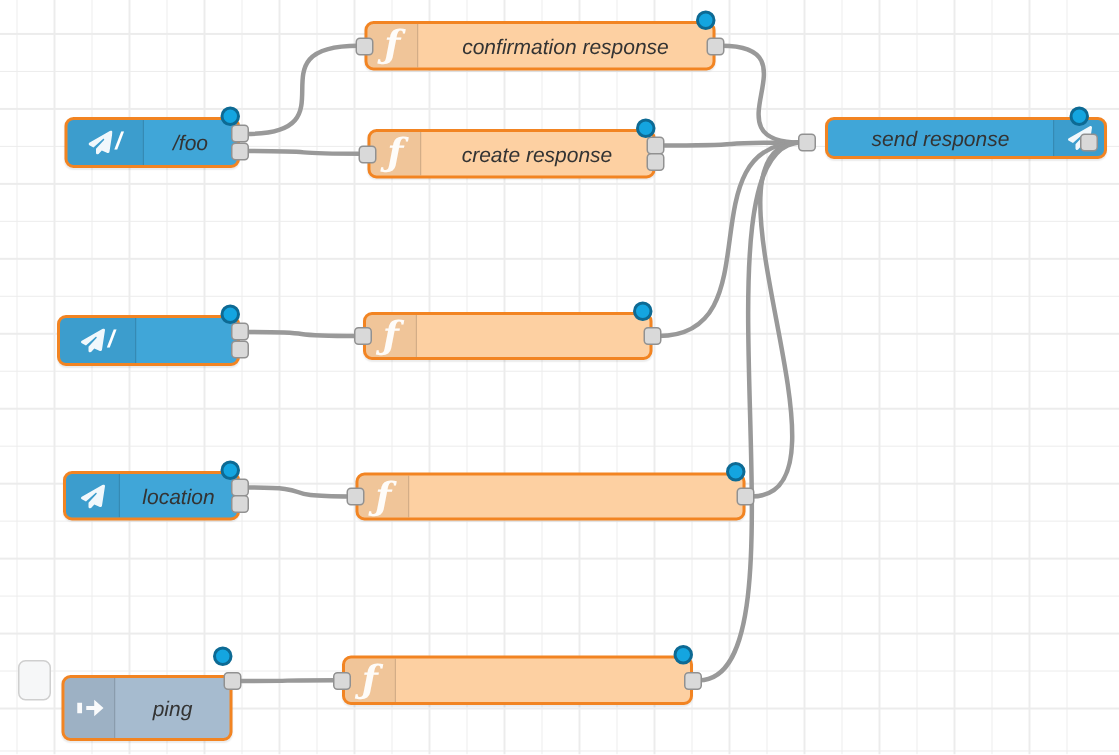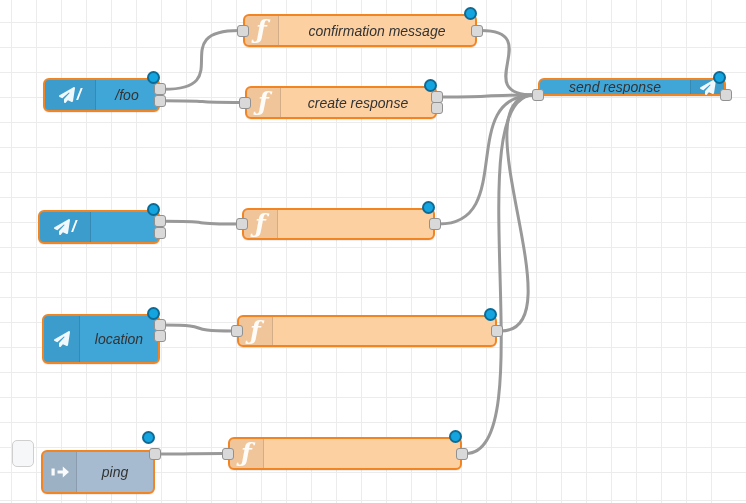--- a/index.html
+++ b/index.html
@@ -67,21 +67,21 @@
       <path d="M 439 224 C 517 224, 456 95, 534 95" class="wire"></path>
       <path d="M 164 325 C 218.02309506127912 325, 178.97690493872088 331, 233 331" class="wire"></path>
       <path d="M 501 331 C 579 331, 456 95, 534 95" class="wire"></path>
       <path d="M 159 454 C 209.7014999778113 454, 173.2985000221887 453.5, 224 453.5" class="wire"></path>
       <path d="M 466 453.5 C 544 453.5, 456 95, 534 95" class="wire"></path>
     </svg>
 <div class="node" style="left: 243px; top: 14px; width: 234px; height: 33px; background: rgb(253, 208, 162);">
       <div class="icon-region left" style="width: 33px;">
         <span class="fn-glyph">ƒ</span>
       </div>
-      <span class="node-label">confirmation message</span>
+      <span class="node-label">confirmation response</span>
     </div>
     <div class="port" style="left: 237px; top: 24.5px;"></div>
     <div class="port" style="left: 471px; top: 24.5px;"></div>
     <div class="changed-dot" style="left: 463.5px; top: 7px;"></div>
     <div class="node" style="left: 43px; top: 78px; width: 117px; height: 34px; background: rgb(64, 166, 216);">
       <div class="icon-region left" style="width: 50px;">
         <svg viewBox="0 0 512 512" width="16" height="16">
           <path d="M498.1 5.6c10.1 7 15.4 19.1 13.5 31.2l-64 416c-1.5 9.7-7.4 18.2-16 23s-18.9 5.4-28 1.6L284 427.7l-68.5 74.1c-8.9 9.7-22.9 12.9-35.2 8.1S160 493.2 160 480l0-83.6c0-4 1.5-7.8 4.2-10.7L331.8 202.8c5.8-6.3 5.6-16-.4-22s-15.7-6.4-22-.7L106 360.8 17.7 316.6C7.1 311.3 .3 300.7 0 288.9s5.9-22.8 16.1-28.7l448-256c10.7-6.1 23.9-5.5 34 1.4z" fill="#ffffff" opacity="0.93"></path>
         </svg>
         <span class="slash-glyph">/</span>
@@ -113,21 +113,21 @@
     <div class="port" style="left: 154px; top: 226.667px;"></div>
     <div class="changed-dot" style="left: 146.5px; top: 203px;"></div>
     <div class="node" style="left: 242px; top: 208px; width: 193px; height: 32px; background: rgb(253, 208, 162);">
       <div class="icon-region left" style="width: 33px;">
         <span class="fn-glyph">ƒ</span>
       </div>
     </div>
     <div class="port" style="left: 236px; top: 218px;"></div>
     <div class="port" style="left: 429px; top: 218px;"></div>
     <div class="changed-dot" style="left: 421.5px; top: 201px;"></div>
-    <div class="node" style="left: 42px; top: 314px; width: 118px; height: 50px; background: rgb(64, 166, 216);">
+    <div class="node" style="left: 42px; top: 314px; width: 118px; height: 33px; background: rgb(64, 166, 216);">
       <div class="icon-region left" style="width: 35px;">
         <svg viewBox="0 0 512 512" width="16" height="16">
           <path d="M498.1 5.6c10.1 7 15.4 19.1 13.5 31.2l-64 416c-1.5 9.7-7.4 18.2-16 23s-18.9 5.4-28 1.6L284 427.7l-68.5 74.1c-8.9 9.7-22.9 12.9-35.2 8.1S160 493.2 160 480l0-83.6c0-4 1.5-7.8 4.2-10.7L331.8 202.8c5.8-6.3 5.6-16-.4-22s-15.7-6.4-22-.7L106 360.8 17.7 316.6C7.1 311.3 .3 300.7 0 288.9s5.9-22.8 16.1-28.7l448-256c10.7-6.1 23.9-5.5 34 1.4z" fill="#ffffff" opacity="0.93"></path>
         </svg>
       </div>
       <span class="node-label">location</span>
     </div>
     <div class="port" style="left: 154px; top: 319px;"></div>
     <div class="port" style="left: 154px; top: 330px;"></div>
     <div class="changed-dot" style="left: 146.5px; top: 307px;"></div>
@@ -151,21 +151,21 @@
     <div class="port" style="left: 149px; top: 448px;"></div>
     <div class="changed-dot" style="left: 141.5px; top: 431px;"></div>
     <div class="node" style="left: 228px; top: 437px; width: 234px; height: 33px; background: rgb(253, 208, 162);">
       <div class="icon-region left" style="width: 33px;">
         <span class="fn-glyph">ƒ</span>
       </div>
     </div>
     <div class="port" style="left: 222px; top: 447.5px;"></div>
     <div class="port" style="left: 456px; top: 447.5px;"></div>
     <div class="changed-dot" style="left: 448.5px; top: 430px;"></div>
-    <div class="node" style="left: 538px; top: 78px; width: 188px; height: 18px; background: rgb(64, 166, 216);">
+    <div class="node" style="left: 550px; top: 78px; width: 188px; height: 28px; background: rgb(64, 166, 216);">
       <span class="node-label">send response</span>
       <div class="icon-region right" style="width: 33px;">
         <svg viewBox="0 0 512 512" width="16" height="16">
           <path d="M498.1 5.6c10.1 7 15.4 19.1 13.5 31.2l-64 416c-1.5 9.7-7.4 18.2-16 23s-18.9 5.4-28 1.6L284 427.7l-68.5 74.1c-8.9 9.7-22.9 12.9-35.2 8.1S160 493.2 160 480l0-83.6c0-4 1.5-7.8 4.2-10.7L331.8 202.8c5.8-6.3 5.6-16-.4-22s-15.7-6.4-22-.7L106 360.8 17.7 316.6C7.1 311.3 .3 300.7 0 288.9s5.9-22.8 16.1-28.7l448-256c10.7-6.1 23.9-5.5 34 1.4z" fill="#ffffff" opacity="0.93"></path>
         </svg>
       </div>
     </div>
     <div class="port" style="left: 532px; top: 89px;"></div>
     <div class="port" style="left: 720px; top: 89px;"></div>
     <div class="changed-dot" style="left: 712.5px; top: 71px;"></div>

